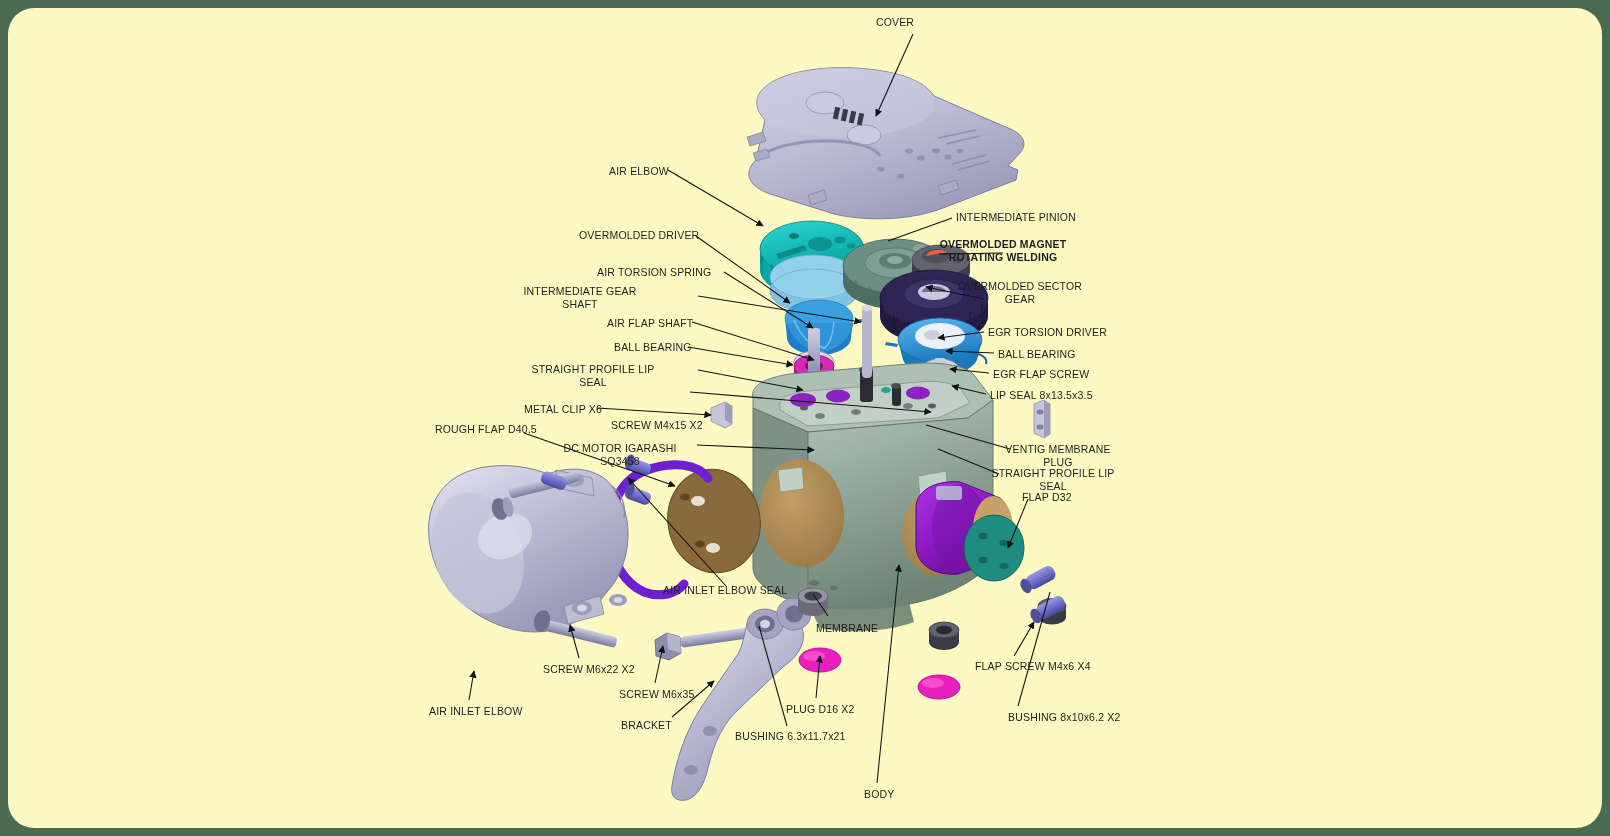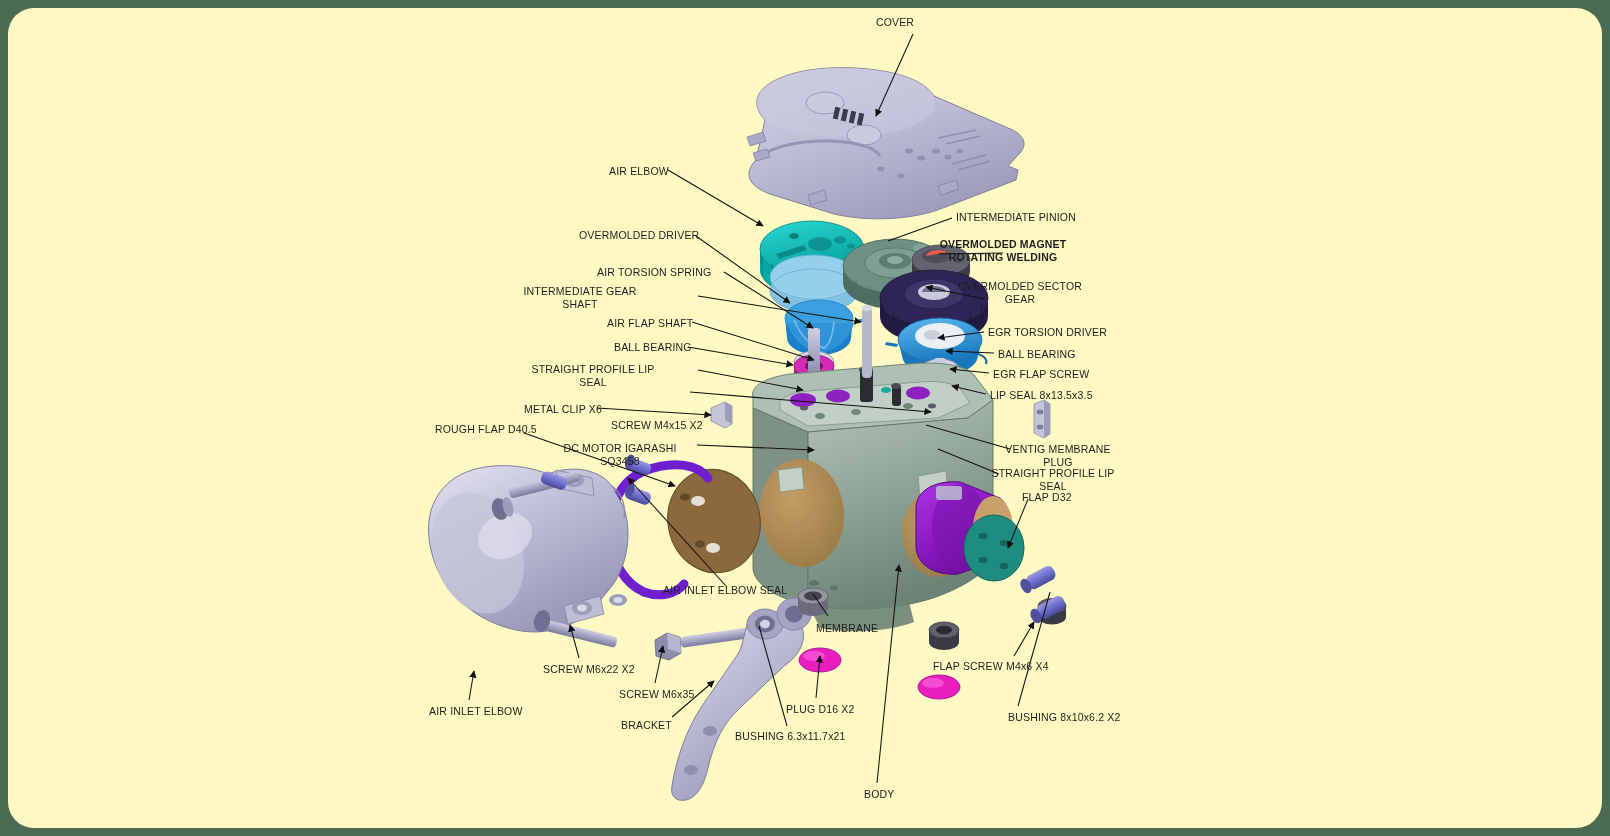--- a/index.html
+++ b/index.html
@@ -511,21 +511,21 @@
         <div class="lbl" style="left: 990px; top: 340px;">BALL BEARING</div>
         <div class="lbl" style="left: 985px; top: 360px;">EGR FLAP SCREW</div>
         <div class="lbl" style="left: 982px; top: 381px;">LIP SEAL 8x13.5x3.5</div>
         <div class="lbl c" style="left: 960px; width: 180px; top: 435px;">VENTIG MEMBRANE
 PLUG</div>
         <div class="lbl c" style="left: 955px; width: 180px; top: 459px;">STRAIGHT PROFILE LIP
 SEAL</div>
         <div class="lbl" style="left: 1014px; top: 483px;">FLAP D32</div>
         <div class="lbl" style="left: 655px; top: 576px;">AIR INLET ELBOW SEAL</div>
         <div class="lbl" style="left: 808px; top: 614px;">MEMBRANE</div>
-        <div class="lbl" style="left: 925px; top: 652px;">FLAP SCREW M4x6 X4</div>
+        <div class="lbl" style="left: 967px; top: 652px;">FLAP SCREW M4x6 X4</div>
         <div class="lbl" style="left: 964px; top: 703px; margin-left: 36px;">BUSHING 8x10x6.2 X2</div>
         <div class="lbl" style="left: 778px; top: 695px;">PLUG D16 X2</div>
         <div class="lbl" style="left: 727px; top: 722px;">BUSHING 6.3x11.7x21</div>
         <div class="lbl" style="left: 613px; top: 711px;">BRACKET</div>
         <div class="lbl" style="left: 611px; top: 680px;">SCREW M6x35</div>
         <div class="lbl" style="left: 535px; top: 655px;">SCREW M6x22 X2</div>
         <div class="lbl" style="left: 421px; top: 697px;">AIR INLET ELBOW</div>
         <div class="lbl" style="left: 856px; top: 780px;">BODY</div>
       </div>
 

